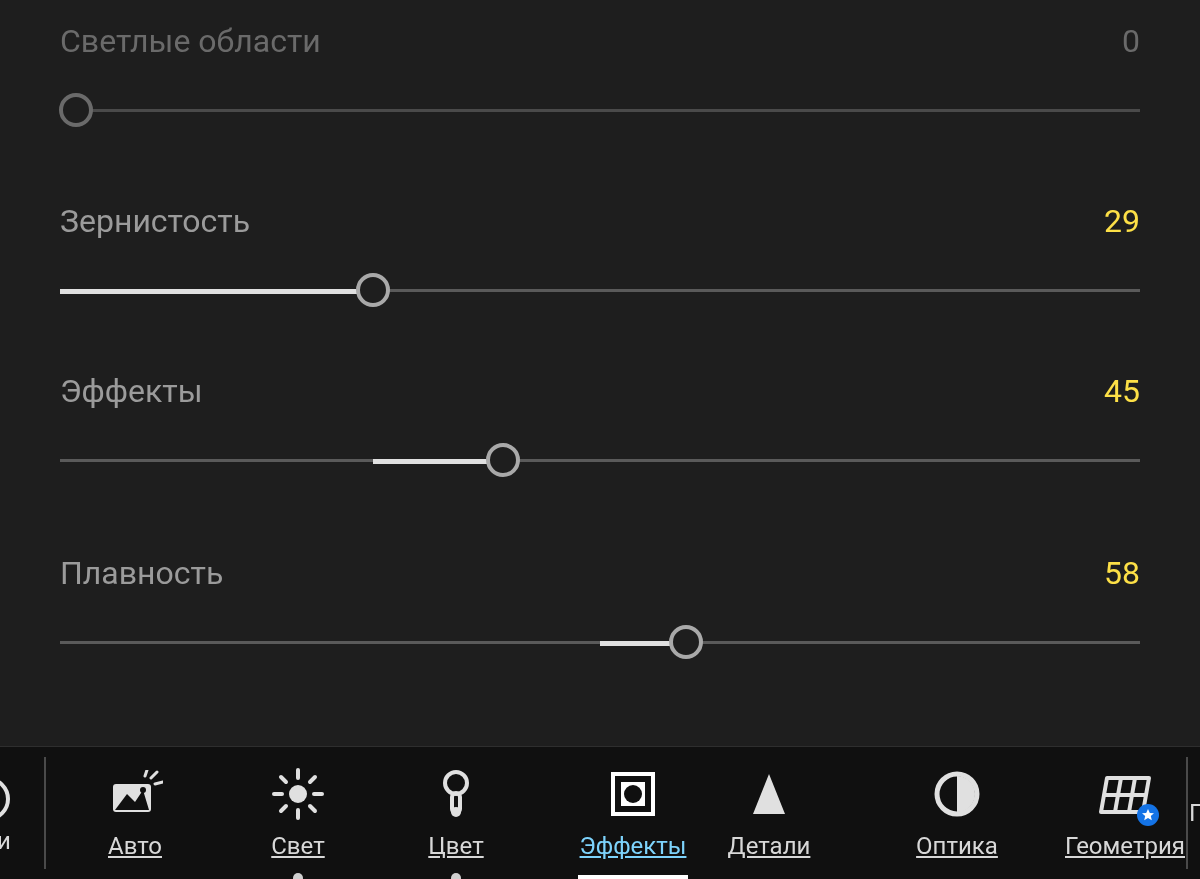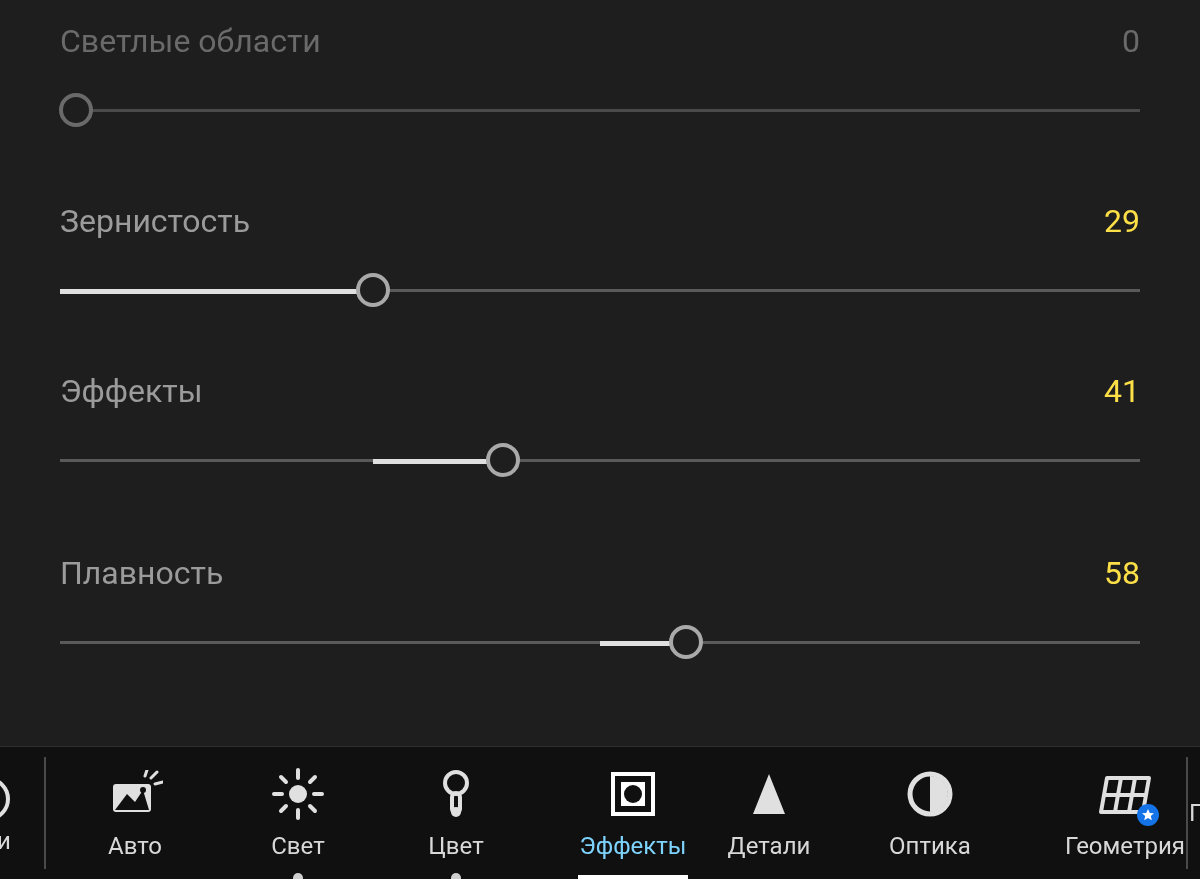--- a/index.html
+++ b/index.html
@@ -94,21 +94,21 @@
     height: 132px;
     display: flex;
     flex-direction: column;
     align-items: center;
     justify-content: center;
     color: #d8d8d8;
     font-size: 24px;
     cursor: pointer;
   }
   .tab .icon { height: 56px; display:flex; align-items:center; justify-content:center; }
-  .tab .lbl { margin-top: 10px; }
+  .tab .lbl { margin-top: 10px; text-decoration: underline; }
   .tab.active .lbl { color: #7dd3fc; }
   .active-underline {
     position: absolute;
     bottom: 0;
     height: 4px;
     background: #ffffff;
   }
   .dot {
     position:absolute;
     bottom:-4px;
@@ -164,21 +164,21 @@
     <div class="track-wrap">
       <div class="track"></div>
       <div class="fill" style="left:0;width:29%;"></div>
       <div class="thumb" style="left:29%;"></div>
     </div>
   </div>
 
   <div class="slider-row" style="margin-top:62px;">
     <div class="label-line">
       <span>Эффекты</span>
-      <span class="value">41</span>
+      <span class="value">45</span>
     </div>
     <div class="track-wrap">
       <div class="track"></div>
       <div class="fill" style="left:29%;width:12%;"></div>
       <div class="thumb" style="left:41%;"></div>
     </div>
   </div>
 
   <div class="slider-row" style="margin-top:74px;">
     <div class="label-line">
@@ -269,21 +269,21 @@
 
   <div class="tab" style="left:704px;width:130px;">
     <span class="icon">
       <svg width="40" height="48" viewBox="0 0 40 48">
         <polygon points="20,4 36,44 4,44" fill="#e0e0e0"></polygon>
       </svg>
     </span>
     <span class="lbl">Детали</span>
   </div>
 
-  <div class="tab" style="left:865px;width:130px;">
+  <div class="tab" style="left:892px;width:130px;">
     <span class="icon">
       <svg width="48" height="48" viewBox="0 0 48 48">
         <circle cx="24" cy="24" r="20" fill="none" stroke="#e0e0e0" stroke-width="5"></circle>
         <path d="M24 6 A18 18 0 0 1 24 42 Z" fill="#e0e0e0"></path>
         <circle cx="17" cy="24" r="4" fill="#101010"></circle>
       </svg>
     </span>
     <span class="lbl">Оптика</span>
   </div>
 

